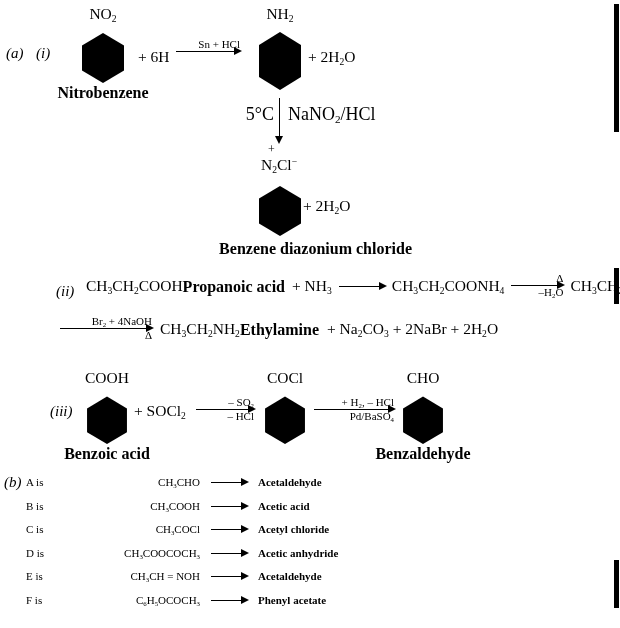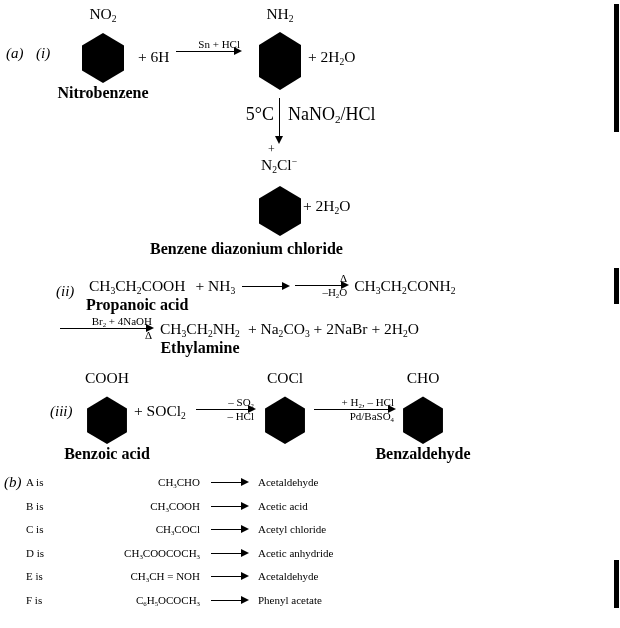--- a/index.html
+++ b/index.html
@@ -11,41 +11,41 @@
   .plabel { position:absolute; font-style:italic; font-size:15px; line-height:18px; }
   .chem { font-size:15.5px; line-height:20px; white-space:nowrap; }
   .abs { position:absolute; }
   sub { font-size:0.62em; vertical-align:-0.28em; line-height:0; }
   sup { font-size:0.62em; vertical-align:0.5em; line-height:0; }
   .struct { position:absolute; display:flex; flex-direction:column; align-items:center; }
   .name { font-size:16px; font-weight:bold; white-space:nowrap; line-height:14px; margin-top:2px; }
   .small { font-size:11px; line-height:13px; white-space:nowrap; }
   .cond { position:absolute; font-size:18px; line-height:15px; white-space:nowrap; }
   .row { position:absolute; display:flex; align-items:flex-start; }
-  .col { display:flex; flex-direction:column; align-items:center;justify-content:space-between; }
+  .col { display:flex; flex-direction:row; align-items:center;justify-content:space-between; }
   .arrow { position:relative; height:0; border-top:1.4px solid #000; }
   .arrow::after {
     content:""; position:absolute; right:-2px; top:-4.7px; width:0; height:0;
     border-left:8px solid #000; border-top:4px solid transparent; border-bottom:4px solid transparent;
   }
   .rxn { display:flex; flex-direction:column; align-items:flex-end; }
   .rxn .arrow { align-self:stretch; }
   .down-arrow { position:absolute; width:0; border-left:1.4px solid #000; }
   .down-arrow::after {
     content:""; position:absolute; bottom:-8px; left:-4.7px; width:0; height:0;
     border-top:8px solid #000; border-left:4px solid transparent; border-right:4px solid transparent;
   }
   .charge { position:absolute; font-size:12px; line-height:12px; }
   .btable { position:absolute; display:grid; grid-template-columns:40px 128px 46px auto; column-gap:6px; font-size:11px; line-height:23.5px; }
   .btable .bform { text-align:right; }
-  .btable .bname { font-weight:normal; }
+  .btable .bname { font-weight:bold; }
   .btable .barrow { display:flex; justify-content:center; }
   .btable .barrow .arrow { width:36px; margin-top:11px; }
   .artifact { position:absolute; background:#000; }
-  .center { text-align:left; }
+  .center { text-align:right; }
 </style>
 </head>
 <body>
 
 <svg style="position:absolute;width:0;height:0" aria-hidden="true">
   <symbol id="ring-stem" viewBox="0 0 46 60">
     <line x1="23" y1="0" x2="23" y2="9"></line>
     <polygon points="23,9 44,21.5 44,46.5 23,59 2,46.5 2,21.5"></polygon>
     <circle cx="23" cy="34" r="12.5"></circle>
   </symbol>
@@ -101,20 +101,21 @@
 
   <span class="plabel" style="left:56px; top:282px">(ii)</span>
 
   <div class="row" style="left:86px; top:276px; gap:7px">
     <div class="col">
       <span class="chem">CH<sub>3</sub>CH<sub>2</sub>COOH</span>
       <span class="name">Propanoic acid</span>
     </div>
     <span class="chem">+ NH<sub>3</sub></span>
     <div class="arrow" style="width:46px; margin-top:10px"></div>
+    <span class="chem">CH<sub>3</sub>CH<sub>2</sub>COONH<sub>4</sub></span>
     <div class="rxn" style="width:52px; margin-top:-4px">
       <span class="small">Δ</span>
       <div class="arrow"></div>
       <span class="small">–H<sub>2</sub>O</span>
     </div>
     <span class="chem">CH<sub>3</sub>CH<sub>2</sub>CONH<sub>2</sub></span>
   </div>
 
   <div class="row" style="left:60px; top:319px; gap:8px">
     <div class="rxn" style="width:92px; margin-top:-4px">

